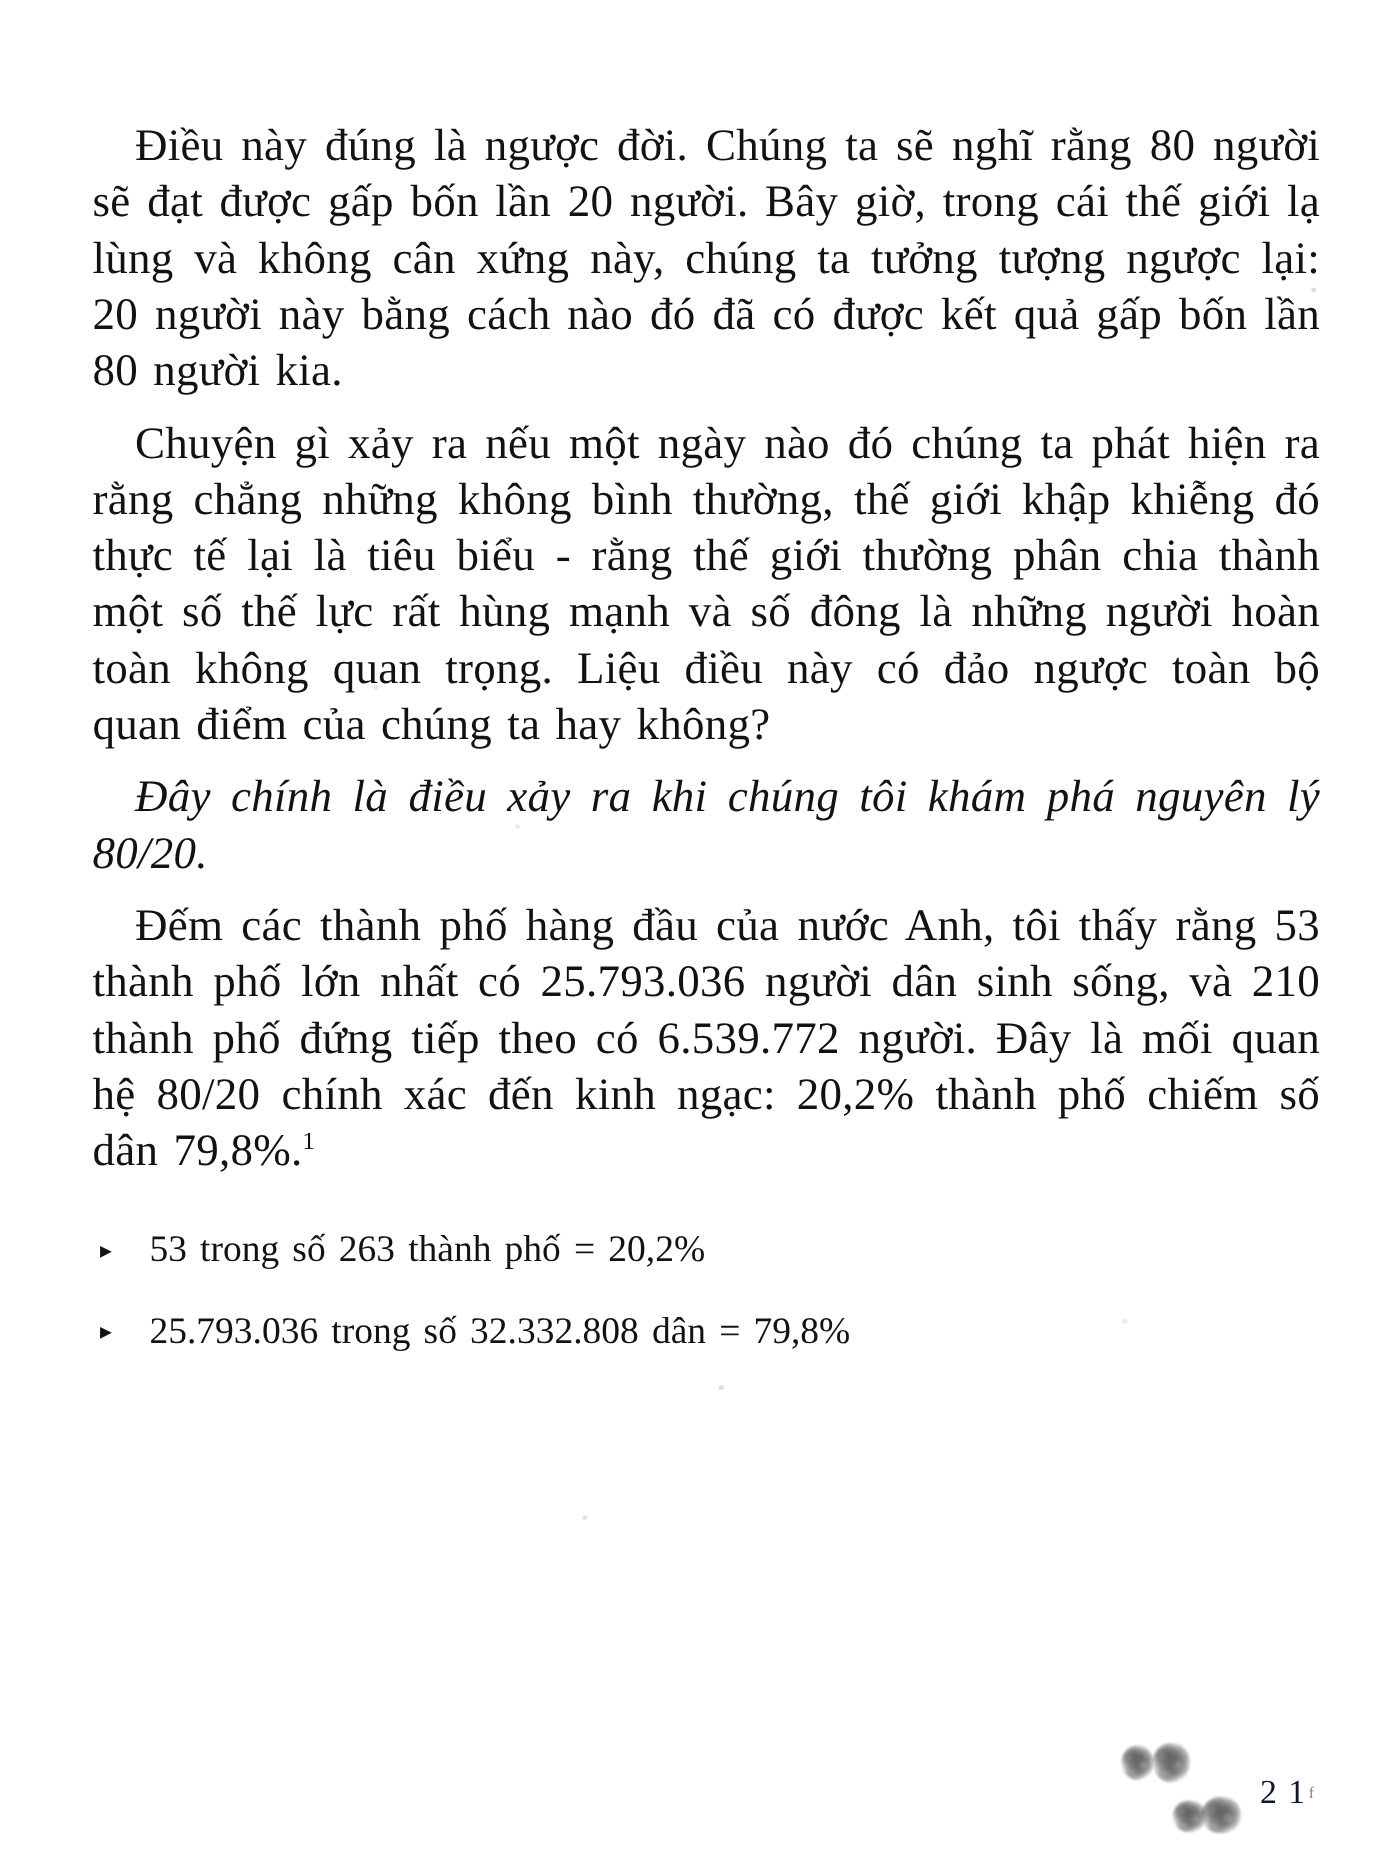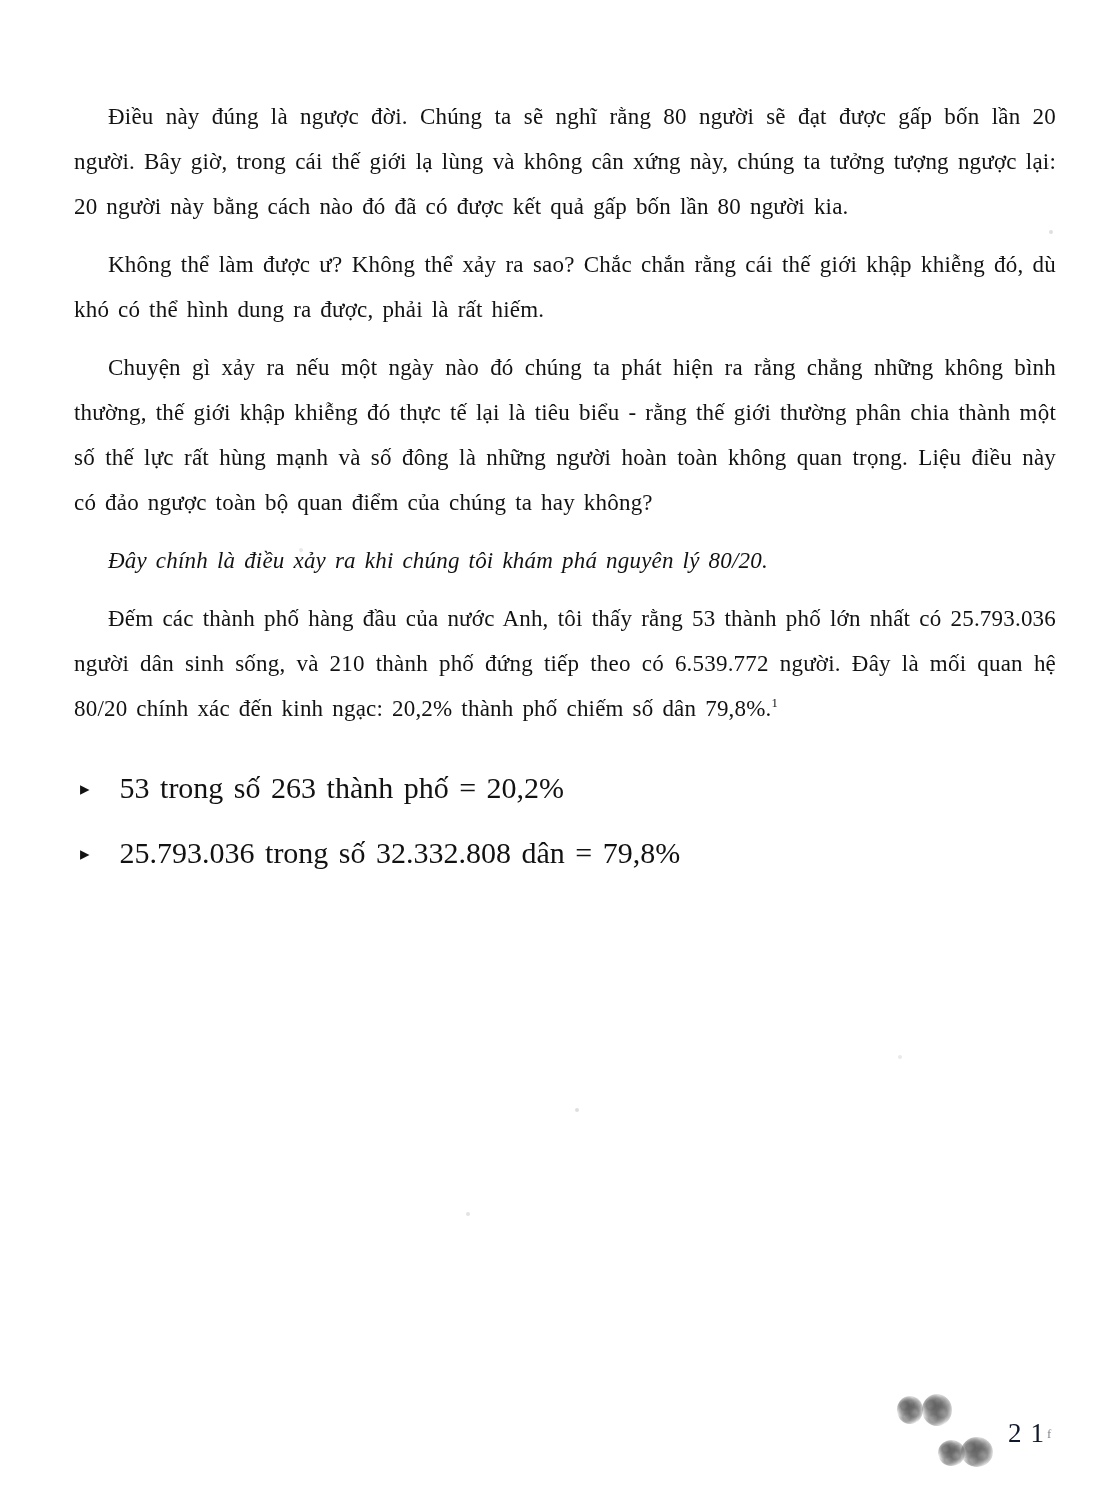--- a/index.html
+++ b/index.html
@@ -18,21 +18,21 @@
     color: #121212;
   }
   .text-block {
     position: absolute;
     left: 74px;
     top: 94px;
     width: 982px;
   }
   p.para {
     margin: 0 0 13px 0;
-    font-size: 23px;
+    font-size: 36px;
     line-height: 45px;
     text-align: justify;
     text-indent: 34px;
     word-spacing: 3px;
     letter-spacing: 0.2px;
   }
   p.para.italic { font-style: italic; }
   p.para .it { }
   p.para sup {
     font-size: 0.55em;
@@ -112,21 +112,20 @@
   }
 </style>
 </head>
 <body>
 
 <div class="page">
 
   <main class="text-block">
 
     <p class="para"><span>Điều này đúng là ngược đời. Chúng ta sẽ nghĩ rằng 80 người sẽ đạt được gấp bốn lần 20 người. Bây giờ, trong cái thế giới lạ lùng và không cân xứng này, chúng ta tưởng tượng ngược lại: 20 người này bằng cách nào đó đã có được kết quả gấp bốn lần 80 người kia.</span></p>
-      <p class="para"><span>Không thể làm được ư? Không thể xảy ra sao? Chắc chắn rằng cái thế giới khập khiễng đó, dù khó có thể hình dung ra được, phải là rất hiếm.</span></p>
       <p class="para"><span>Chuyện gì xảy ra nếu một ngày nào đó chúng ta phát hiện ra rằng chẳng những không bình thường, thế giới khập khiễng đó thực tế lại là </span><span class="it">tiêu biểu</span><span> - rằng thế giới thường phân chia thành một số thế lực rất hùng mạnh và số đông là những người hoàn toàn không quan trọng. Liệu điều này có đảo ngược toàn bộ quan điểm của chúng ta hay không?</span></p>
       <p class="para italic"><span>Đây chính là điều xảy ra khi chúng tôi khám phá nguyên lý 80/20.</span></p>
       <p class="para"><span>Đếm các thành phố hàng đầu của nước Anh, tôi thấy rằng 53 thành phố lớn nhất có 25.793.036 người dân sinh sống, và 210 thành phố đứng tiếp theo có 6.539.772 người. Đây là mối quan hệ 80/20 chính xác đến kinh ngạc: 20,2% thành phố chiếm số dân 79,8%.</span><sup>1</sup></p>
       <ul class="bullets">
         <li>
           <span class="marker">▸</span>
           <span>53 trong số 263 thành phố = 20,2%</span>
         </li>
         <li>
           <span class="marker">▸</span>

